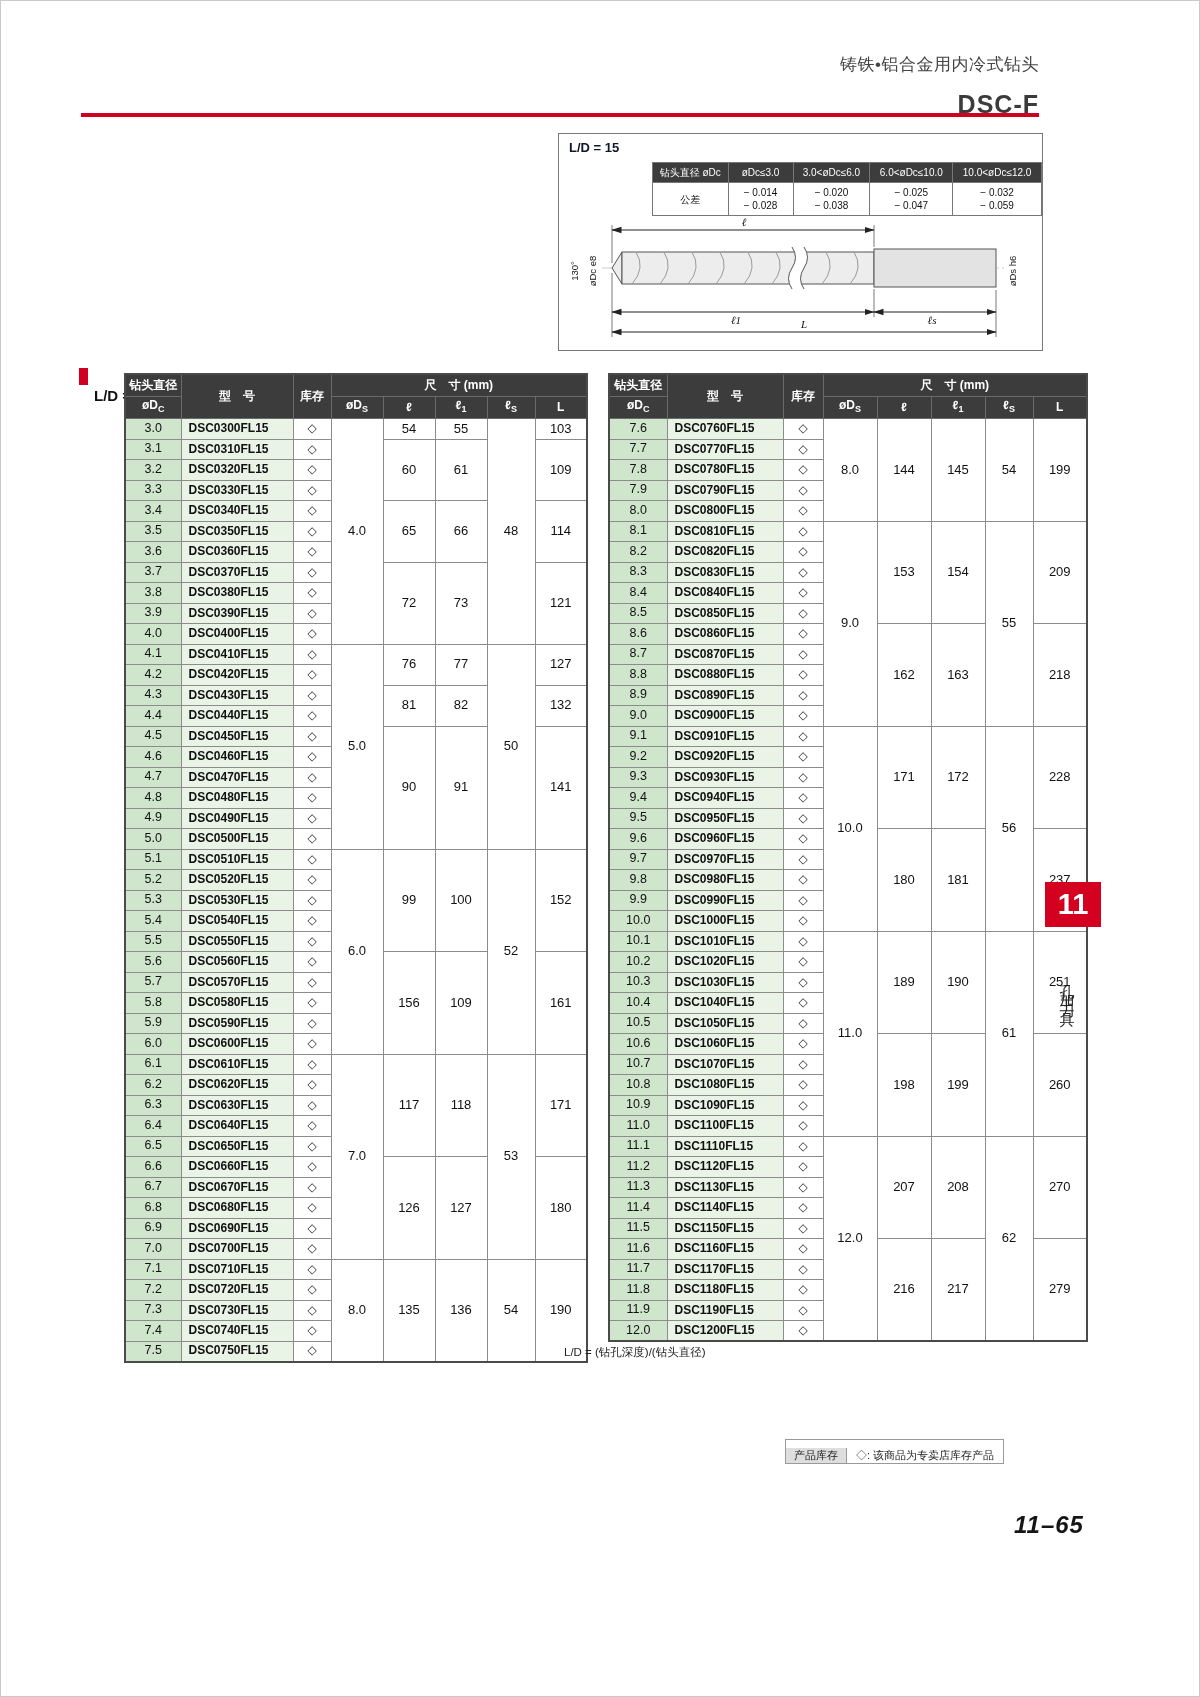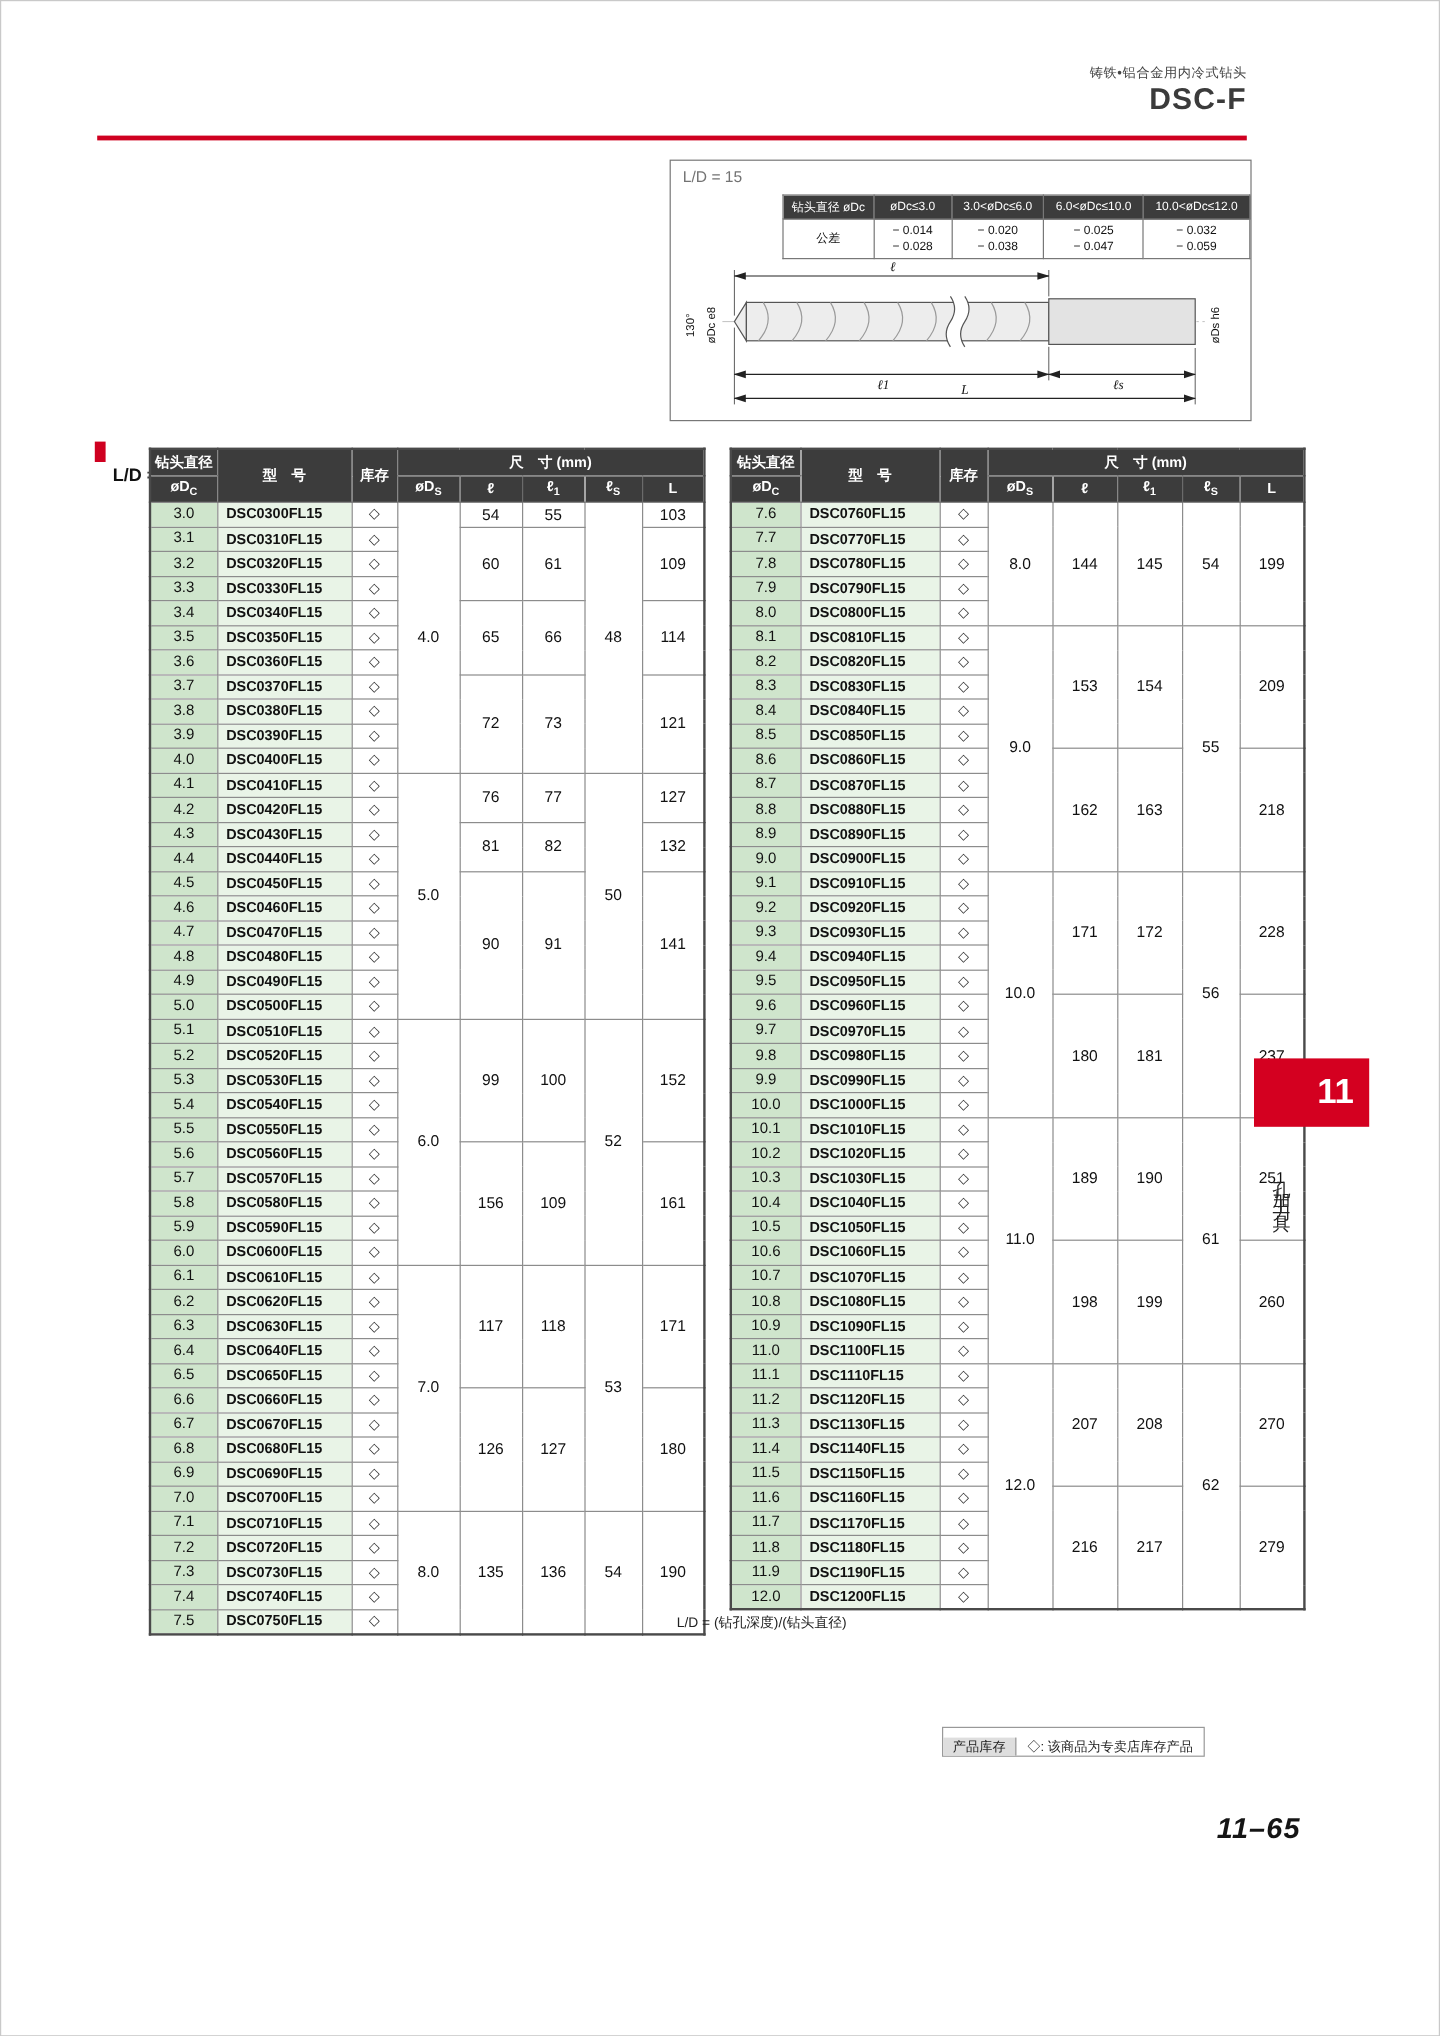--- a/index.html
+++ b/index.html
@@ -8,27 +8,27 @@
     font-family:"Liberation Sans", sans-serif;
     background:#fafafa;
   }
   .page {
     position:absolute; left:0; top:0; width:1198px; height:1695px;
     background:#ffffff; border:1px solid #c9c9c9;
   }
 
   
   .brand { position:absolute; right:160px; top:52px; text-align:right; }
-  .brand-category { font-size:11px; color:#444; margin-bottom:3px; letter-spacing:0.5px;text-align:right; }
+  .brand-category { font-size:17px; color:#444; margin-bottom:16px; letter-spacing:0.5px;text-align:right; }
   .brand-name { font-size:25px; font-weight:bold; color:#3b3b3b; line-height:1; letter-spacing:1px; }
   .red-rule { position:absolute; left:80px; top:112px; width:958px; height:3.5px; background:#cf0020; }
 
   
   .diagram-box { position:absolute; left:557px; top:132px; width:483px; height:216px; border:1px solid #777; background:#fff; }
-  .diagram-title { position:absolute; left:10px; top:6px; font-size:13px; font-weight:normal; color:#737373; }
+  .diagram-title { position:absolute; left:10px; top:6px; font-size:13px; font-weight:bold; color:#0f172a; }
   .tol-table { position:absolute; left:45px; top:28px; border-collapse:collapse; font-size:10px; table-layout:fixed;margin-left:48px; }
   .tol-table th, .tol-table td { border:1px solid #777; padding:1px 3px; }
   .tol-table th { background:#3c3c3c; color:#fff; font-weight:normal; height:17px; text-align:center; }
   .tol-table td { text-align:center; height:30px; line-height:1.3; color:#111; }
   .tol-table td.lbl { background:#fff; }
   .drill-svg { position:absolute; left:5px; top:82px; }
 
   
   .section-title { position:absolute; left:78px; top:346px; display:flex; align-items:center; gap:6px; }
   .red-block { display:inline-block; width:9px; height:17px; background:#cf0020; }
@@ -42,22 +42,22 @@
   .spec-table thead .it { }
   .spec-table sub { font-size:9px; }
   .spec-table tbody tr { height:20.5px; }
   .spec-table td.dc { background:#cfe5cc; font-size:12.5px; color:#111; }
   .spec-table td.model { background:#e9f4e7; font-weight:bold; font-size:12px; text-align:left; padding-left:7px; color:#111; }
   .spec-table td.stock { font-size:12px; color:#333; }
   .spec-table td.dim { font-size:13px; color:#111; background:#fff; }
   .ld-note { position:absolute; left:563px; top:1344px; font-size:11.5px; color:#222; }
 
   
-  .side-tab { position:absolute; left:1044px; top:881px; width:56px; height:57px; background:#d40020; color:#fff;
-              display:flex; align-items:center; justify-content:center; font-size:29px; font-weight:bold;padding-left:40px; }
+  .side-tab { position:absolute; left:1044px; top:881px; width:56px; height:45px; background:#d40020; color:#fff;
+              display:flex; align-items:center; justify-content:center; font-size:29px; font-weight:bold; }
   .side-label { position:absolute; left:1056px; top:972px; writing-mode:vertical-rl; font-size:15px;
                 letter-spacing:7px; color:#222; }
 
   
   .stock-note { position:absolute; left:784px; top:1438px; height:23px; border:1px solid #999; display:flex;
                 align-items:flex-end; font-size:11px; color:#222; background:#fff; }
   .stock-note-label { background:#dedede; border-right:1px solid #999; display:flex; align-items:center; padding:0 8px; }
   .stock-note-text { display:flex; align-items:center; padding:0 9px; }
   .page-num { position:absolute; left:1013px; top:1510px; font-size:24px; font-weight:bold; font-style:italic; color:#151515; letter-spacing:1px; }
 </style>

